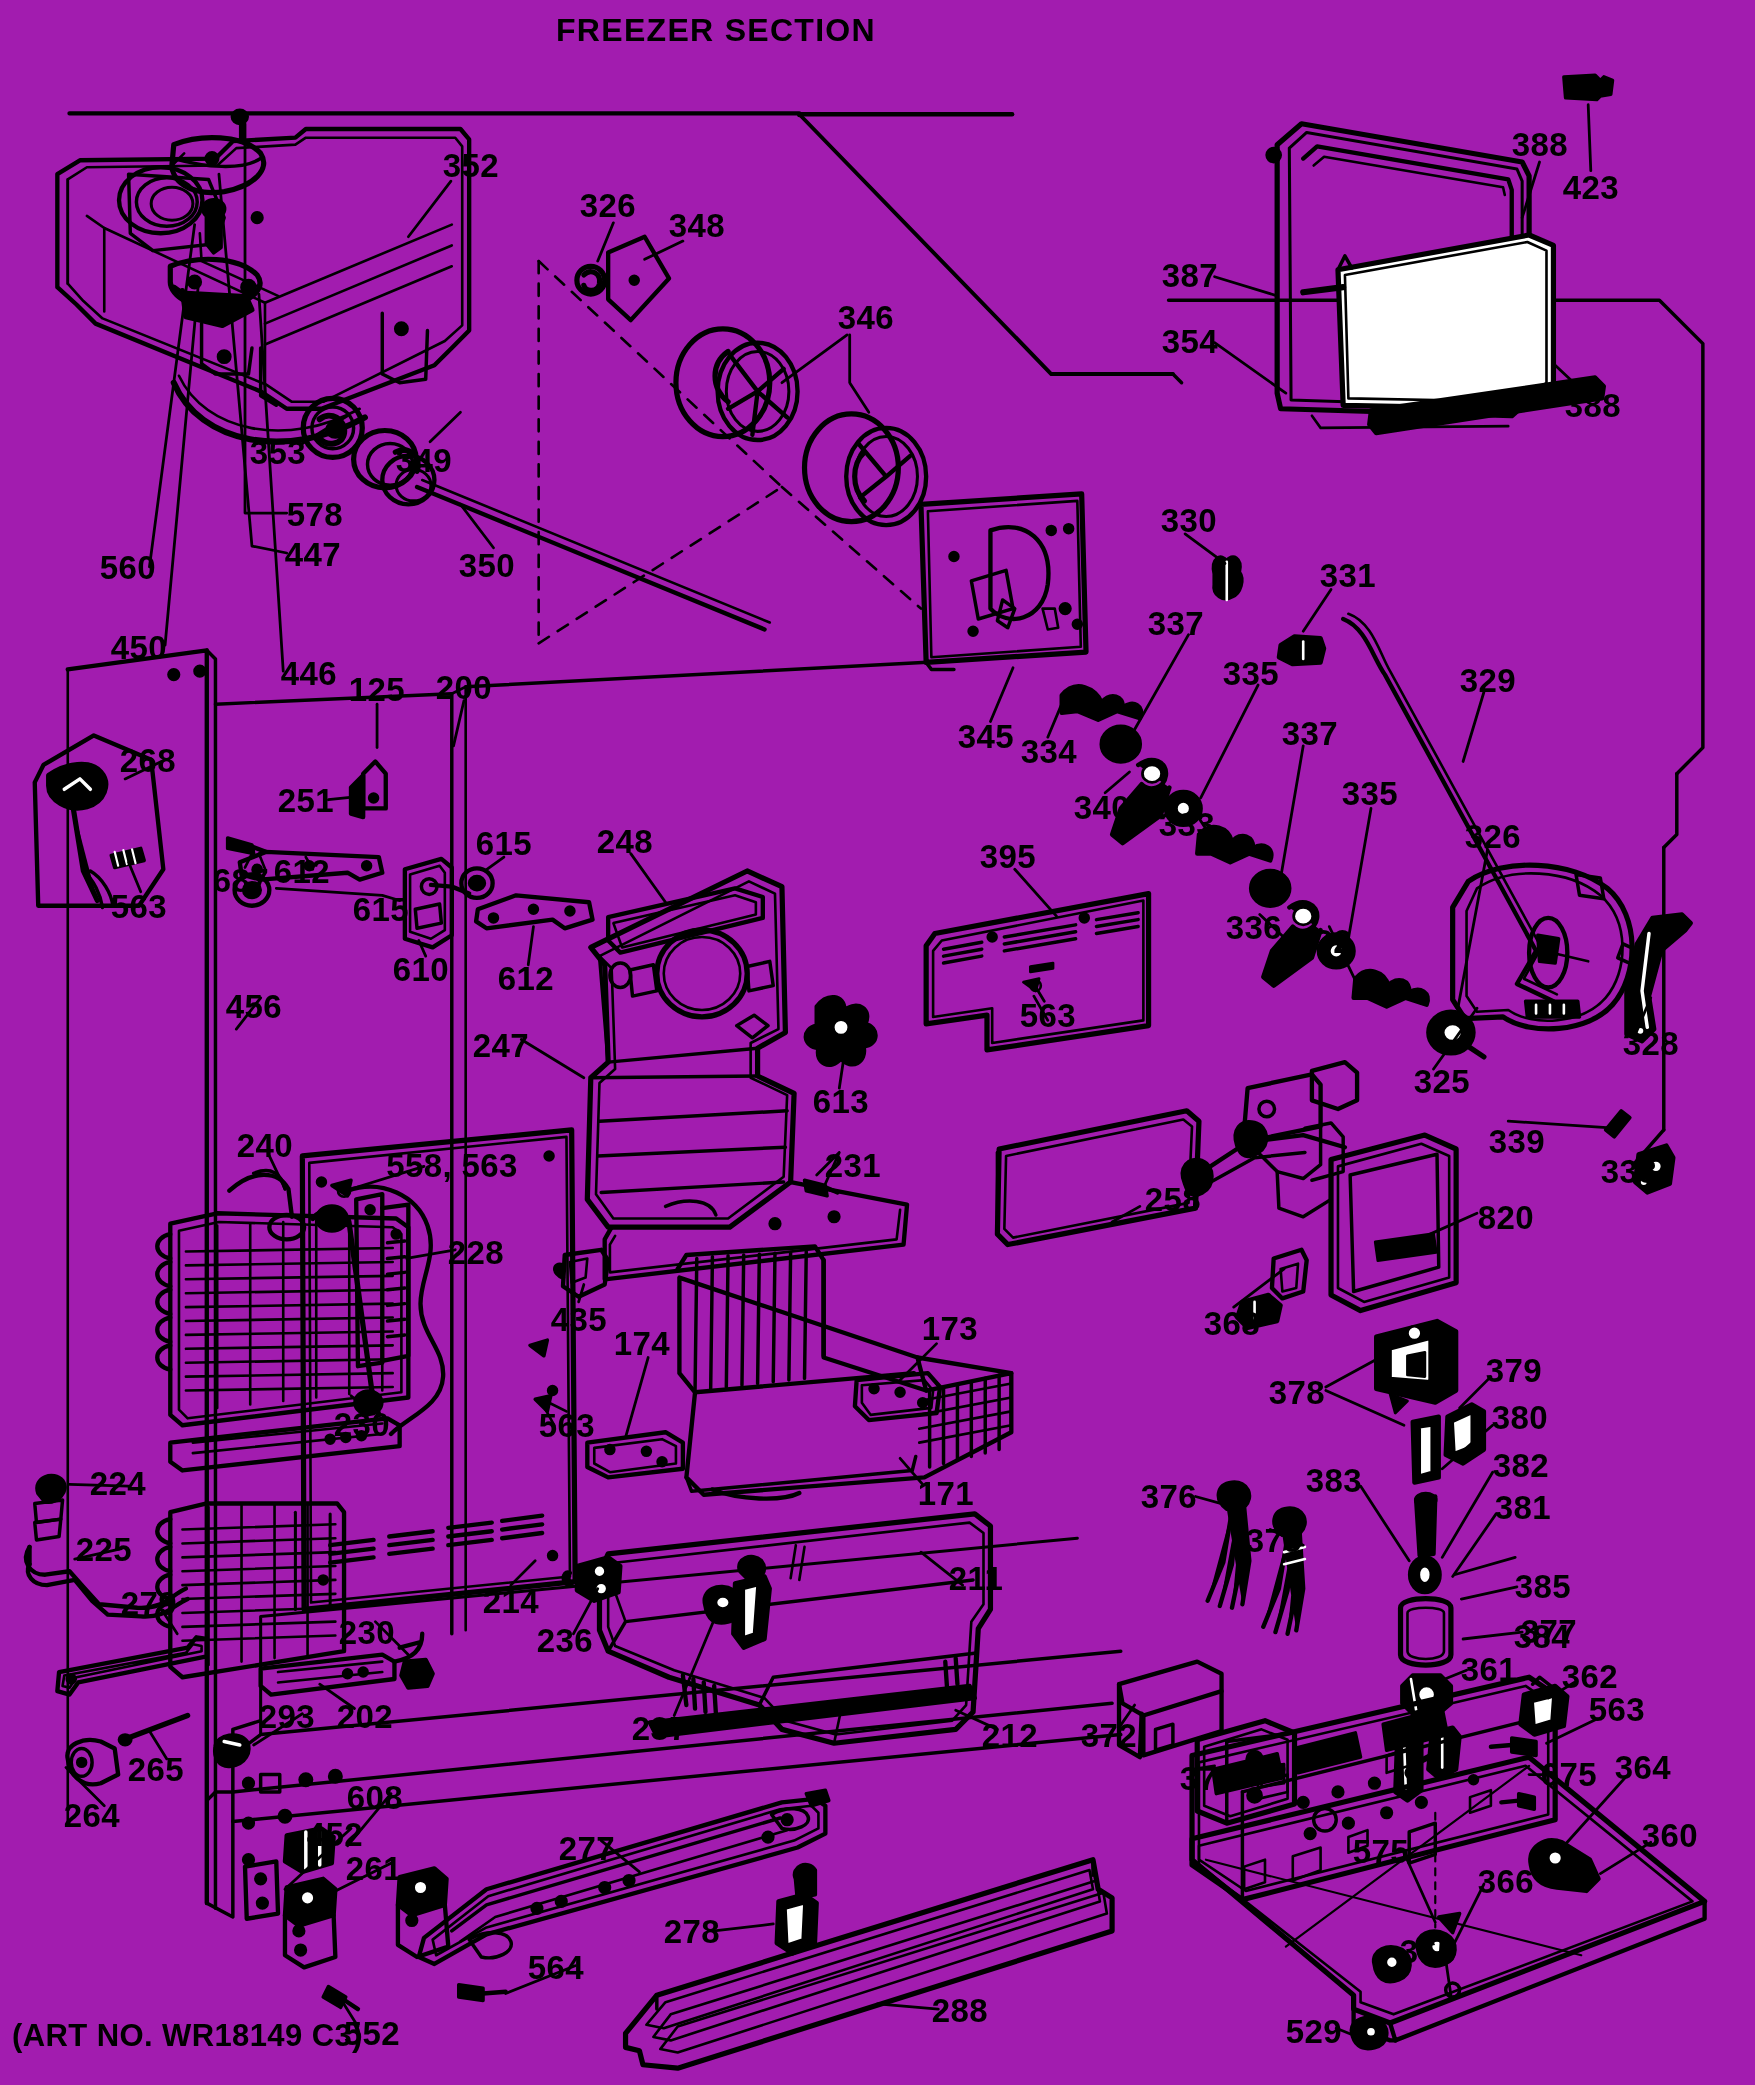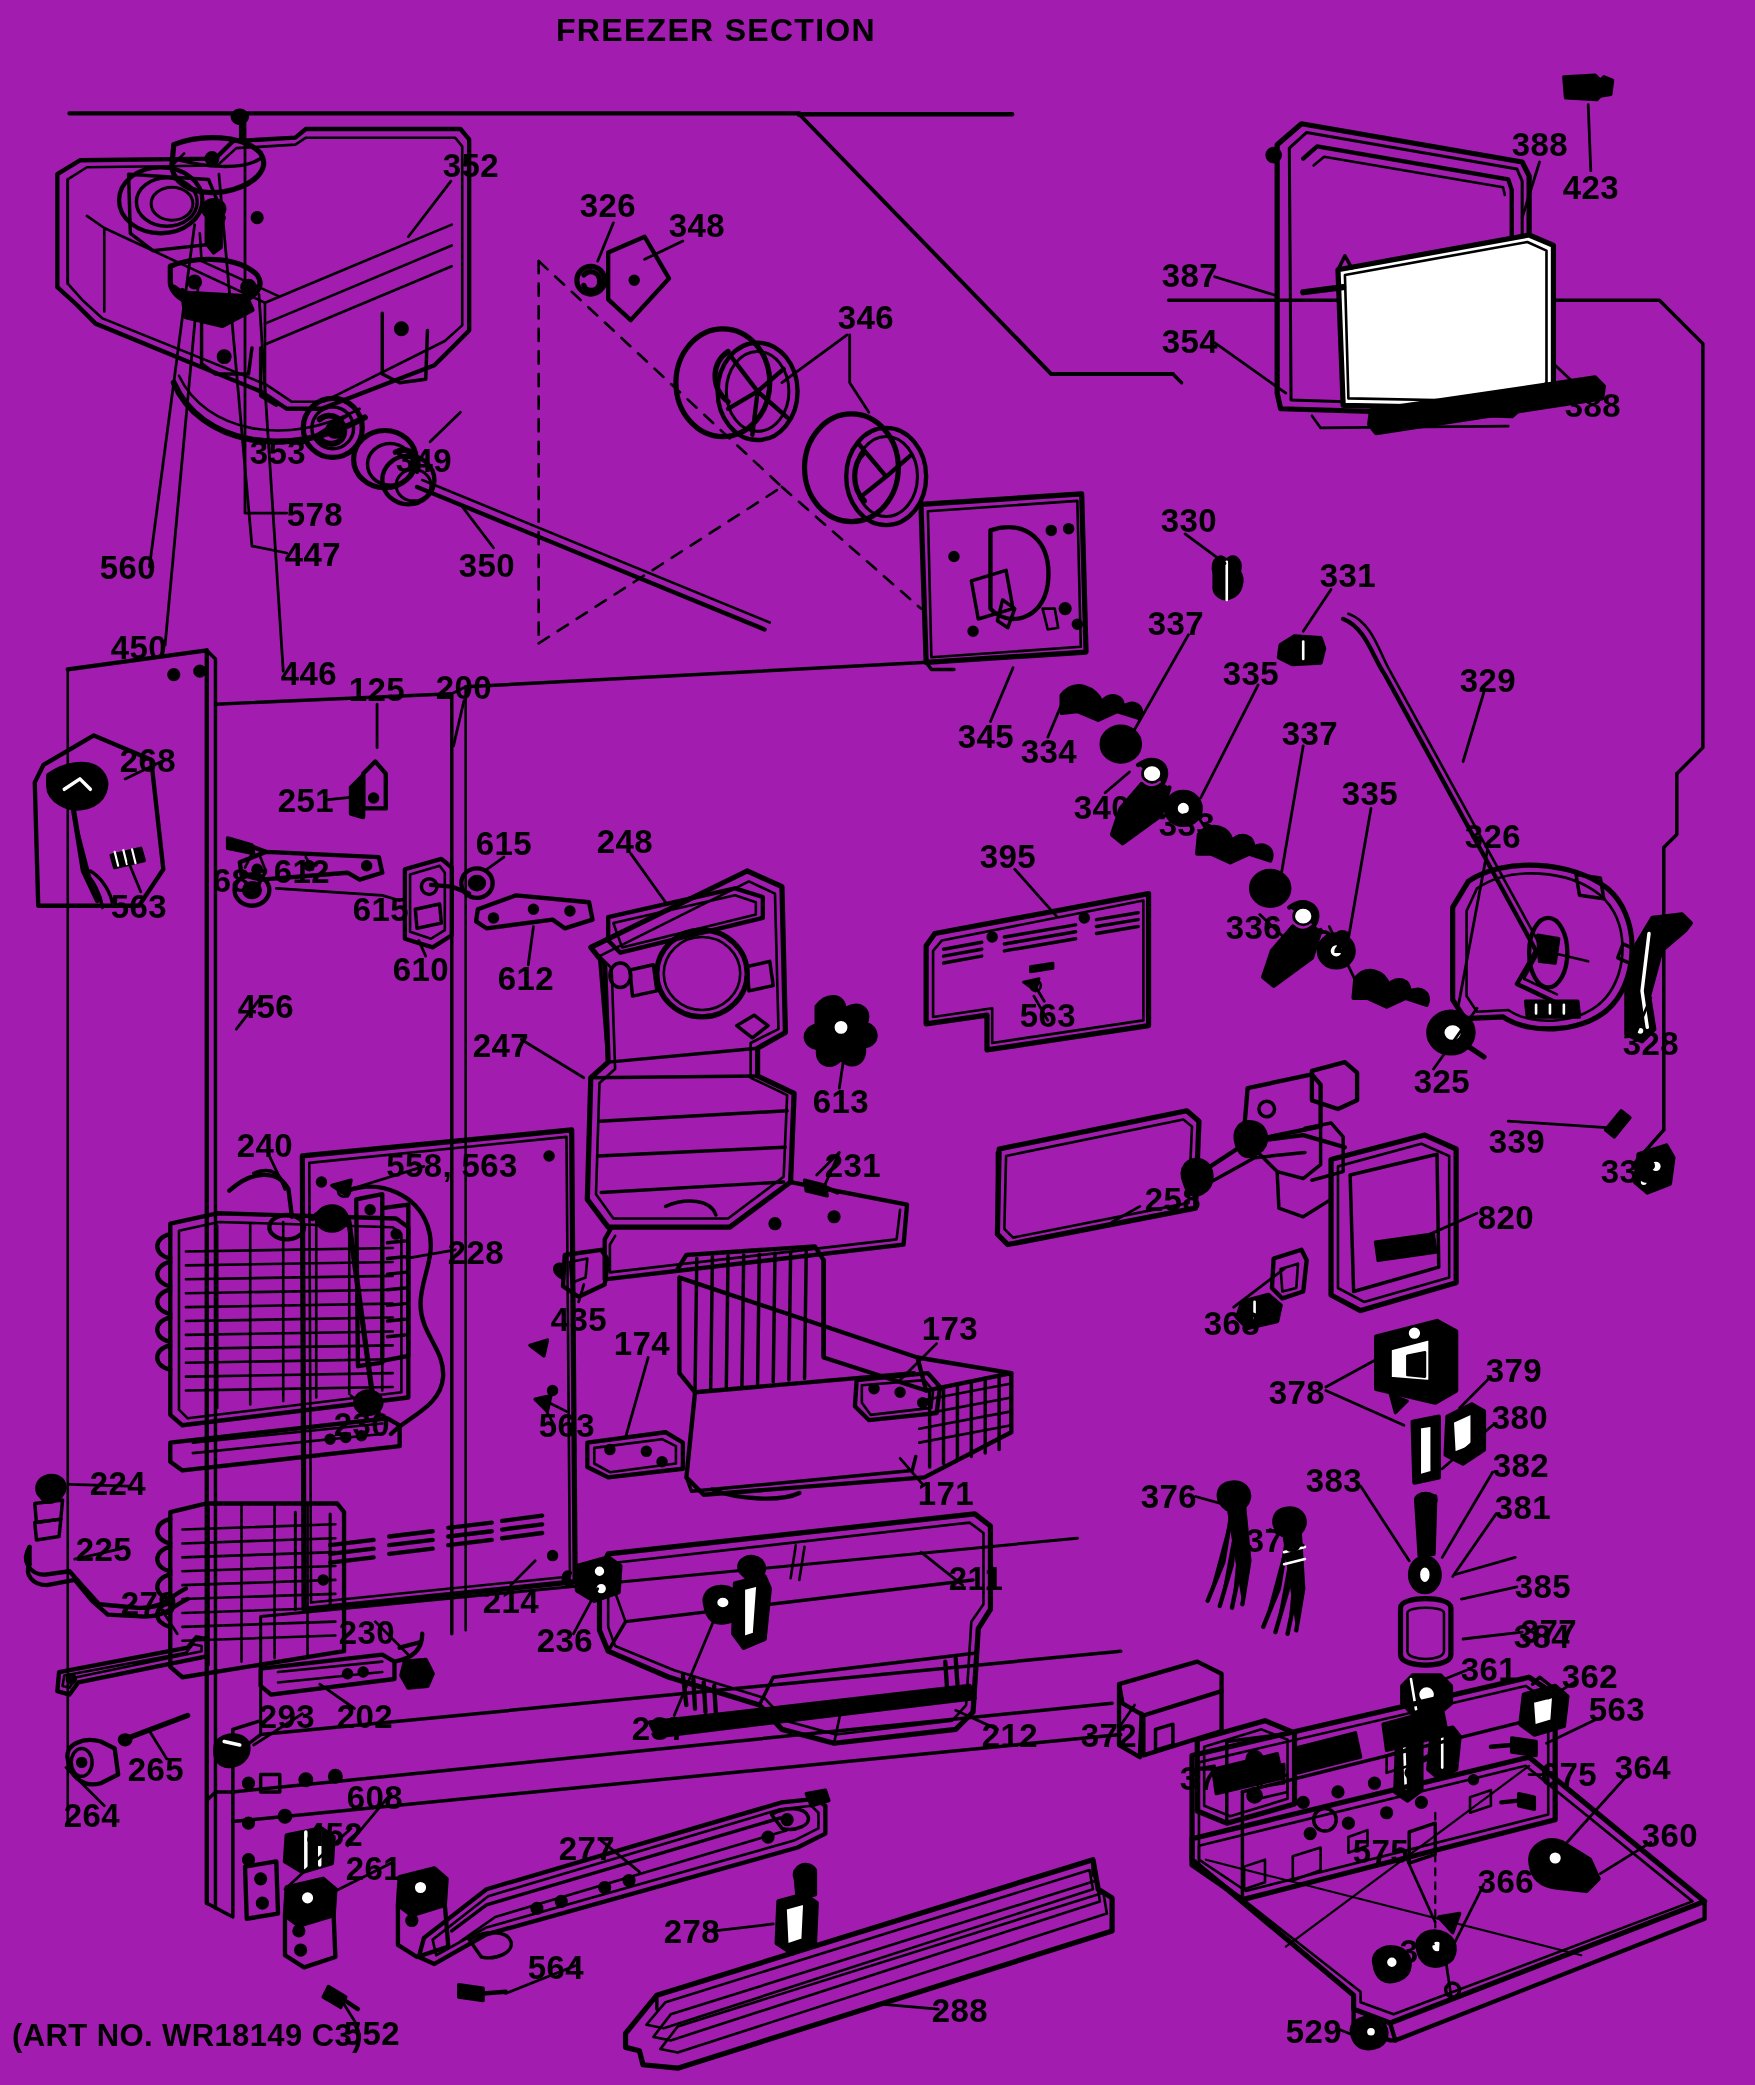--- a/index.html
+++ b/index.html
@@ -886,21 +886,21 @@
     <div class="callout" style="left:139px;top:906px;">563</div>
     <div class="callout" style="left:381px;top:909px;">615</div>
     <div class="callout" style="left:504px;top:843px;">615</div>
     <div class="callout" style="left:421px;top:969px;">610</div>
     <div class="callout" style="left:526px;top:978px;">612</div>
     <div class="callout" style="left:625px;top:841px;">248</div>
     <div class="callout" style="left:501px;top:1045px;">247</div>
     <div class="callout" style="left:841px;top:1101px;">613</div>
     <div class="callout" style="left:1008px;top:856px;">395</div>
     <div class="callout" style="left:1048px;top:1015px;">563</div>
-    <div class="callout" style="left:266px;top:1006px;">456</div>
+    <div class="callout" style="left:254px;top:1006px;">456</div>
     <div class="callout" style="left:853px;top:1165px;">231</div>
     <div class="callout" style="left:265px;top:1145px;">240</div>
     <div class="callout" style="left:452px;top:1165px;">558, 563</div>
     <div class="callout" style="left:476px;top:1252px;">228</div>
     <div class="callout" style="left:362px;top:1424px;">230</div>
     <div class="callout" style="left:367px;top:1632px;">230</div>
     <div class="callout" style="left:511px;top:1601px;">214</div>
     <div class="callout" style="left:579px;top:1319px;">435</div>
     <div class="callout" style="left:642px;top:1343px;">174</div>
     <div class="callout" style="left:567px;top:1425px;">563</div>

